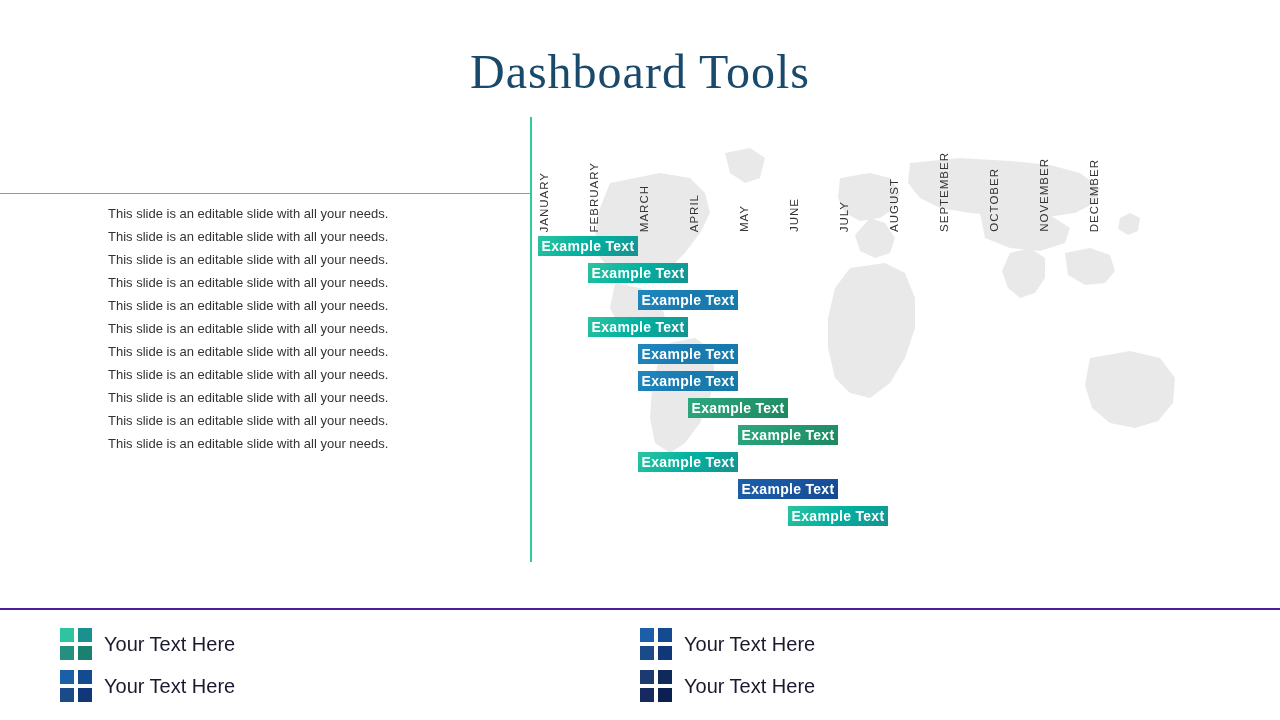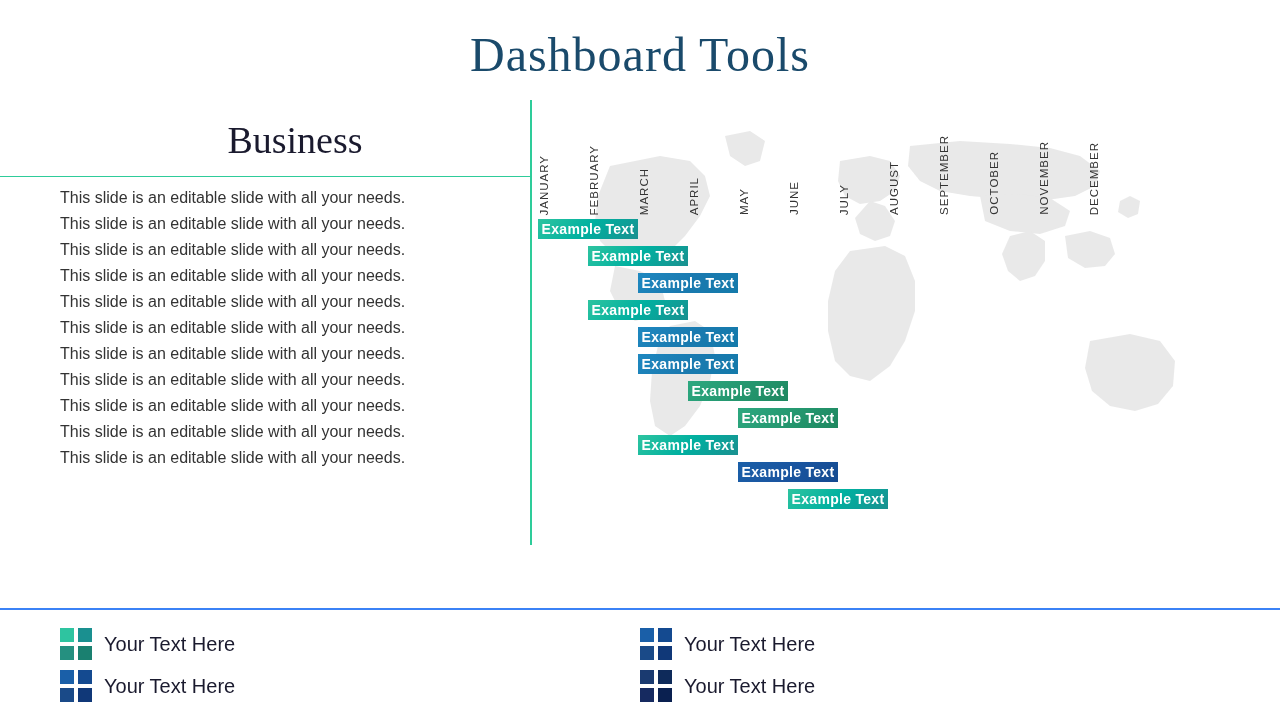--- a/index.html
+++ b/index.html
@@ -10,21 +10,21 @@
       font-family: Georgia, 'Times New Roman', serif;
       overflow: hidden;
       position: relative;
     }
 
     .page-title {
       text-align: center;
       color: #1a4a6b;
       font-size: 48px;
       font-weight: 400;
-      padding: 27px 0 18px 0;
+      padding: 44px 0 18px 0;
       letter-spacing: 1px;
     }
 
     .main-content {
       display: flex;
       flex-direction: row;
       width: 100%;
       position: relative;
     }
 
@@ -49,24 +49,25 @@
       border-top: 1.5px solid #2ecc9a;
       width: 100%;
       margin: 0;
     }
 
     .text-list {
       padding: 8px 0 8px 60px;
       list-style: none;
     }
     .text-list li {
-      font-size: 16px;
+      font-size: 13px;
       color: #333;
       padding: 4px 0;
       font-family: Arial, sans-serif;
+      margin-left: 48px;
     }
 
     
     .vertical-divider {
       width: 2px;
       background: #2ecc9a;
       position: absolute;
       left: 530px;
       top: 0;
       height: 445px;
@@ -154,21 +155,21 @@
     .bar-green {
       background: linear-gradient(135deg, #2da880 0%, #259870 50%, #1e8860 100%);
     }
 
     
     .footer {
       position: absolute;
       bottom: 0;
       left: 0;
       width: 100%;
-      border-top: 2px solid #3b82f6;
+      border-top: 2px solid #4c1d95;
       padding: 18px 60px;
       display: flex;
       flex-direction: row;
       align-items: center;
     }
 
     .footer-left {
       flex: 1;
       display: flex;
       flex-direction: column;
@@ -209,21 +210,21 @@
   </style>
 </head>
 <body>
 
 <h1 class="page-title">Dashboard Tools</h1>
 
 <div class="main-content">
 
   <div class="left-panel">
     <div class="business-dashboard-title">
-      <span>Business</span><br>
+      <br>
     </div>
     <hr class="divider-horizontal">
     <ul class="text-list" id="text-list-container">
     <li>This slide is an editable slide with all your needs.</li>
         <li>This slide is an editable slide with all your needs.</li>
         <li>This slide is an editable slide with all your needs.</li>
         <li>This slide is an editable slide with all your needs.</li>
         <li>This slide is an editable slide with all your needs.</li>
         <li>This slide is an editable slide with all your needs.</li>
         <li>This slide is an editable slide with all your needs.</li>

